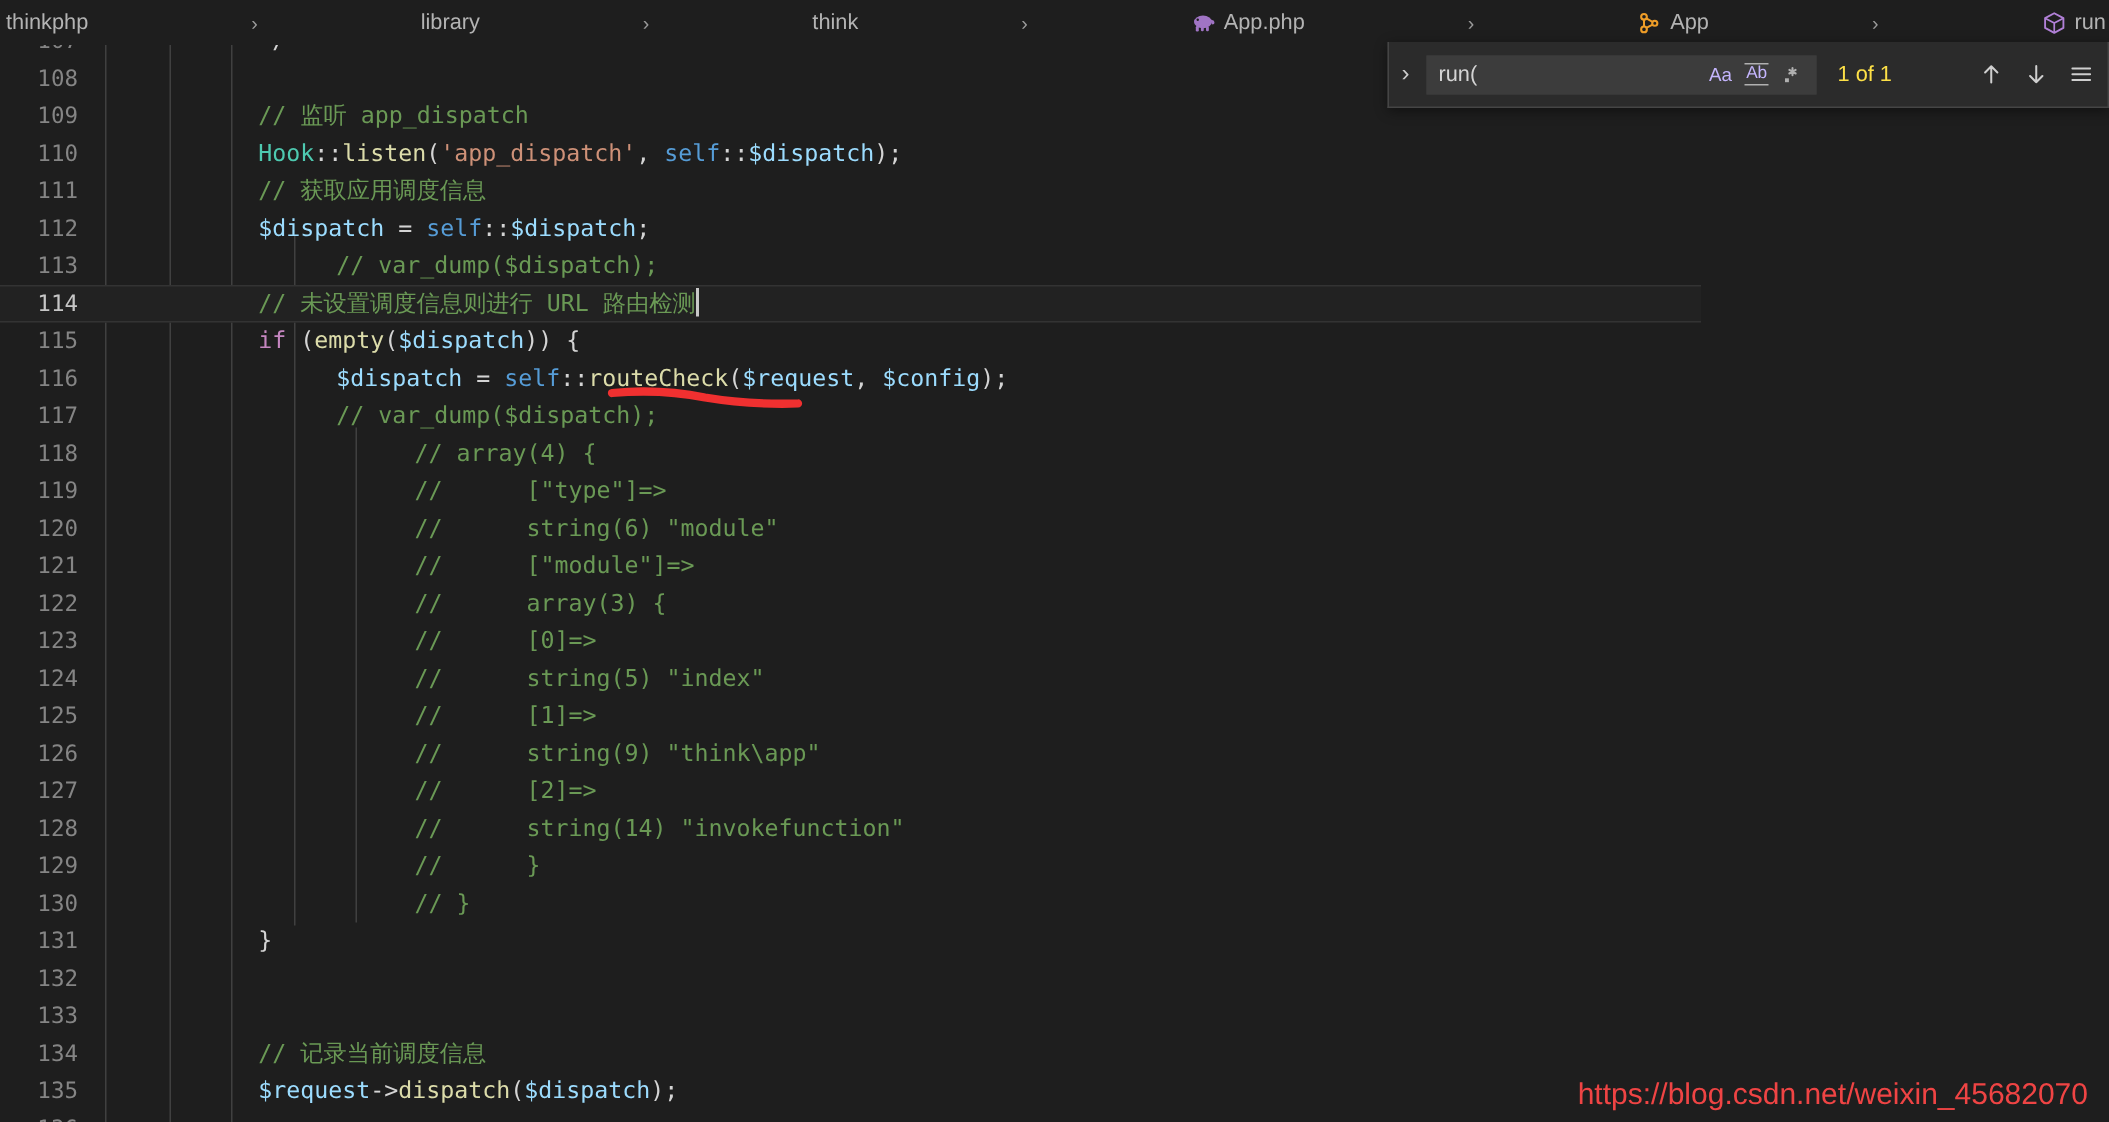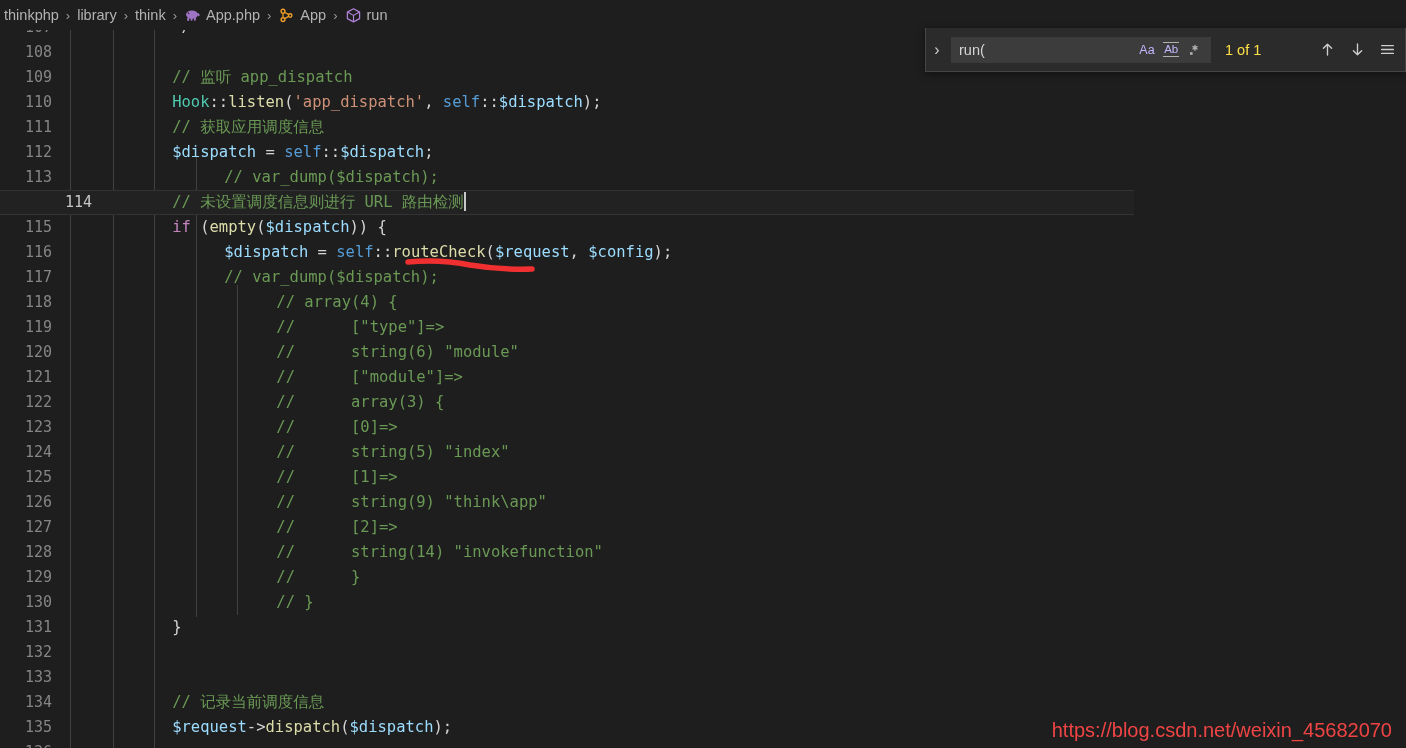--- a/index.html
+++ b/index.html
@@ -28,20 +28,21 @@
     background: #1e1e1e;
     display: flex;
     align-items: center;
     padding-left: 2px;
     box-sizing: border-box;
     font-family: "Liberation Sans", sans-serif;
     font-size: 14.5px;
     color: #a9a9a9;
     white-space: nowrap;
     z-index: 30;
+    justify-content: space-between;
   }
   .bc-item {
     display: inline-flex;
     align-items: center;
     padding: 0 2px;
     color: #b3b3b3;
     cursor: pointer;
   }
   .bc-sep {
     color: #9a9a9a;
@@ -91,21 +92,21 @@
   }
   .ltext {
     position: absolute;
     left: 68px; top: 0;
     white-space: pre;
   }
   .line.active {
     background: #222222;
     box-shadow: inset 0 1px 0 #333333, inset 0 -1px 0 #333333;
   }
-  .line.active .ln { color: #c6c6c6; margin-left: 40px; }
+  .line.active .ln { color: #c6c6c6; }
 
   
   .guides {
     position: absolute;
     top: -15px; left: 0;
     width: 1406px; height: 740px;
     pointer-events: none;
   }
   .guide {
     position: absolute;

